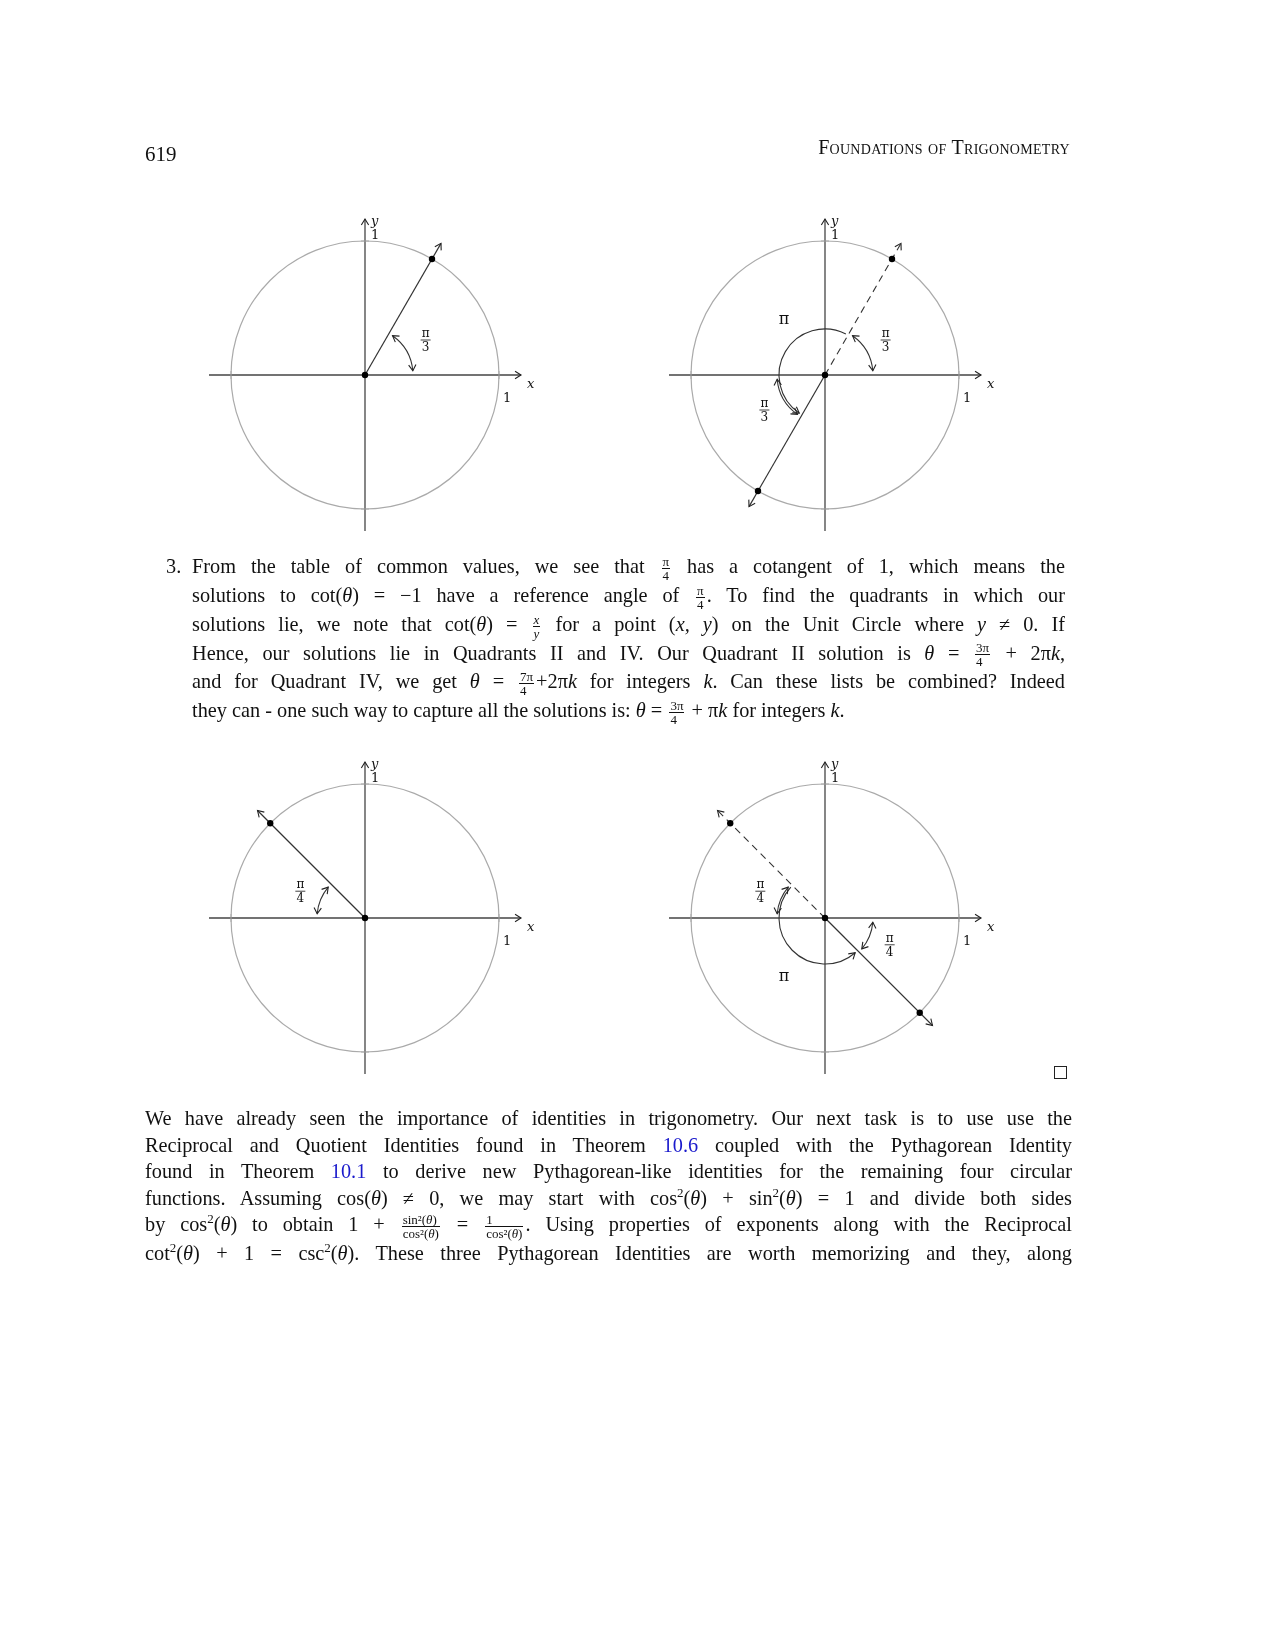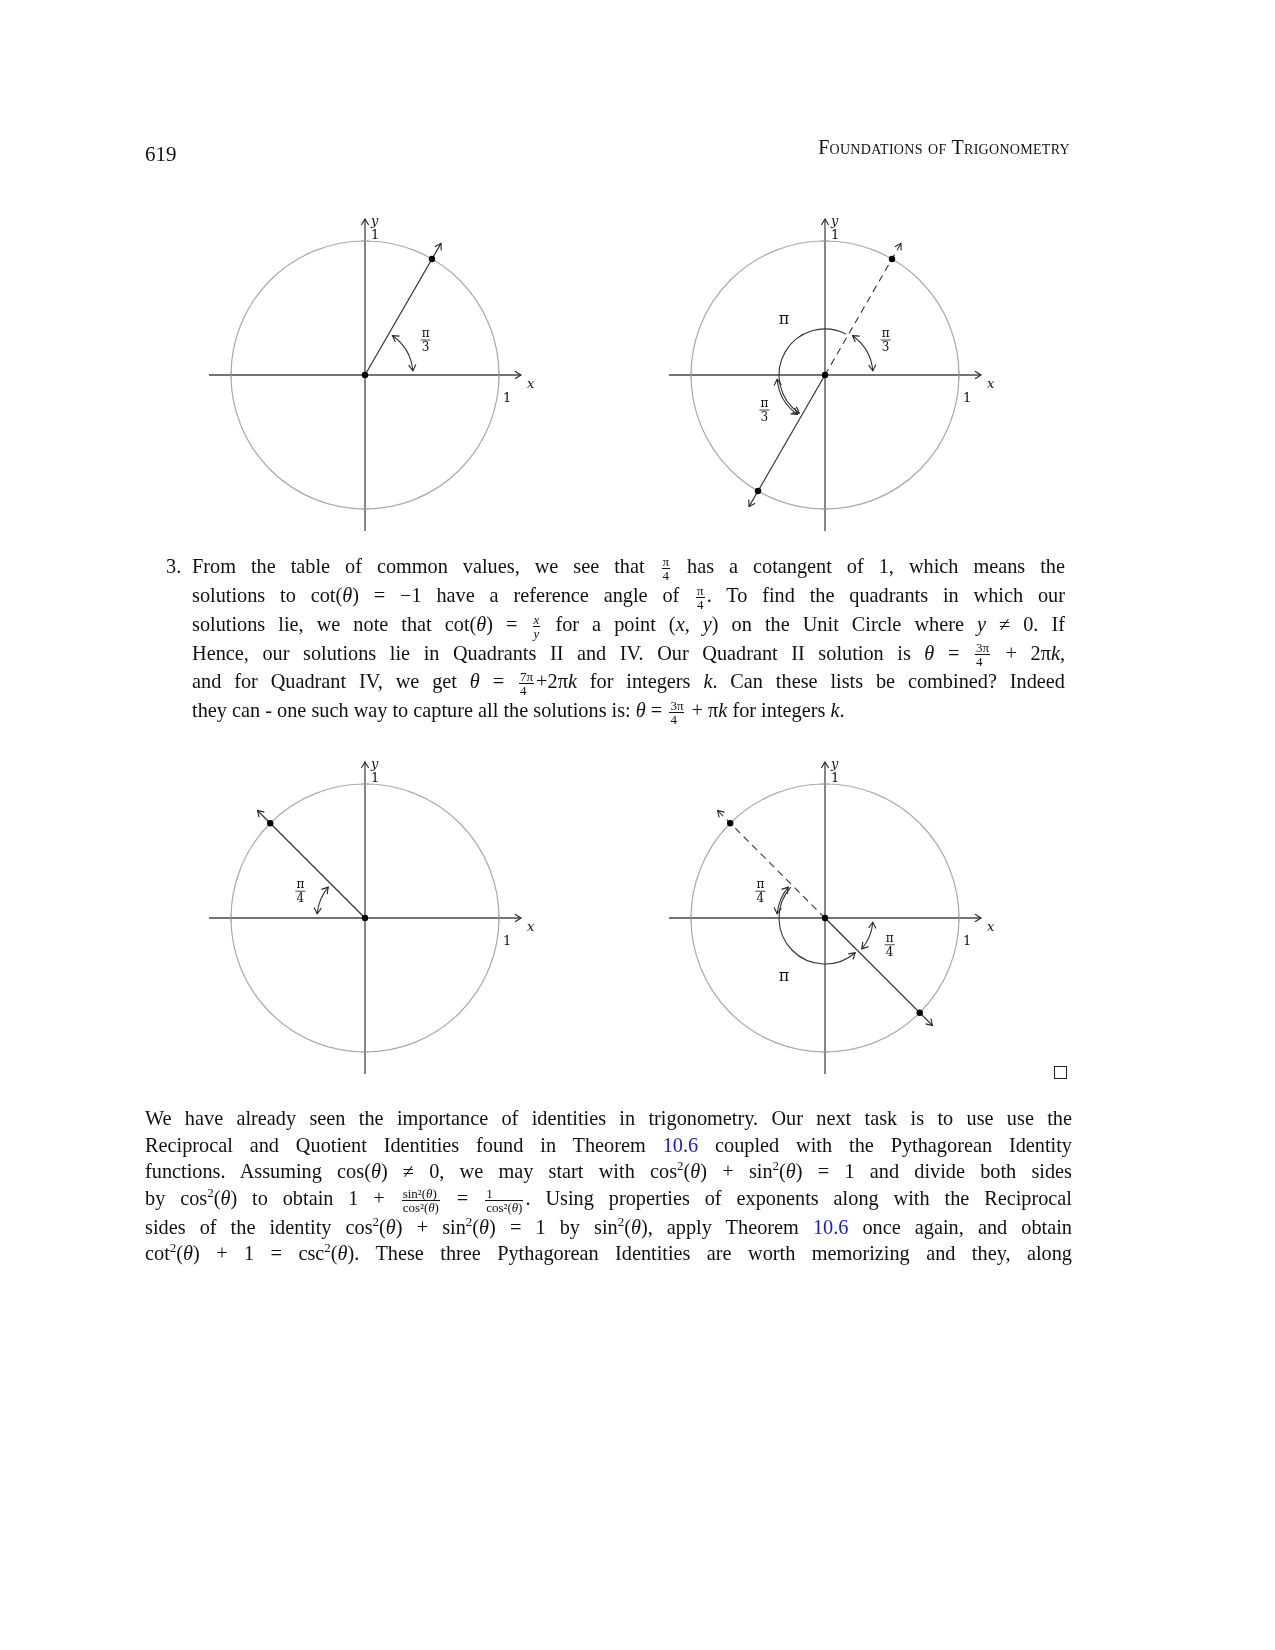--- a/index.html
+++ b/index.html
@@ -175,17 +175,17 @@
   <span class="line">Hence, our solutions lie in Quadrants II and IV. Our Quadrant II solution is <span class="m">θ</span> = <span class="frac"><span class="num">3π</span><span class="den">4</span></span> + 2π<span class="m">k</span>,</span>
   <span class="line">and for Quadrant IV, we get <span class="m">θ</span> = <span class="frac"><span class="num">7π</span><span class="den">4</span></span>+2π<span class="m">k</span> for integers <span class="m">k</span>. Can these lists be combined? Indeed</span>
   <span class="line last">they can - one such way to capture all the solutions is: <span class="m">θ</span> = <span class="frac"><span class="num">3π</span><span class="den">4</span></span> + π<span class="m">k</span> for integers <span class="m">k</span>.</span>
 </div>
 
 <div class="abs qed-box"></div>
 
 <div class="para main-para">
   <span class="line">We have already seen the importance of identities in trigonometry. Our next task is to use use the</span>
   <span class="line">Reciprocal and Quotient Identities found in Theorem <span class="link">10.6</span> coupled with the Pythagorean Identity</span>
+  <span class="line">found in Theorem <span class="link">10.1</span> to derive new Pythagorean-like identities for the remaining four circular</span>
   <span class="line">functions. Assuming cos(<span class="m">θ</span>) ≠ 0, we may start with cos<sup>2</sup>(<span class="m">θ</span>) + sin<sup>2</sup>(<span class="m">θ</span>) = 1 and divide both sides</span>
   <span class="line">by cos<sup>2</sup>(<span class="m">θ</span>) to obtain 1 + <span class="frac"><span class="num">sin²(<span class="m">θ</span>)</span><span class="den">cos²(<span class="m">θ</span>)</span></span> = <span class="frac"><span class="num">1</span><span class="den">cos²(<span class="m">θ</span>)</span></span>. Using properties of exponents along with the Reciprocal</span>
-  <span class="line">sides of the identity cos<sup>2</sup>(<span class="m">θ</span>) + sin<sup>2</sup>(<span class="m">θ</span>) = 1 by sin<sup>2</sup>(<span class="m">θ</span>), apply Theorem <span class="link">10.6</span> once again, and obtain</span>
   <span class="line">cot<sup>2</sup>(<span class="m">θ</span>) + 1 = csc<sup>2</sup>(<span class="m">θ</span>). These three Pythagorean Identities are worth memorizing and they, along</span>
 </div>
 
 </body></html>

